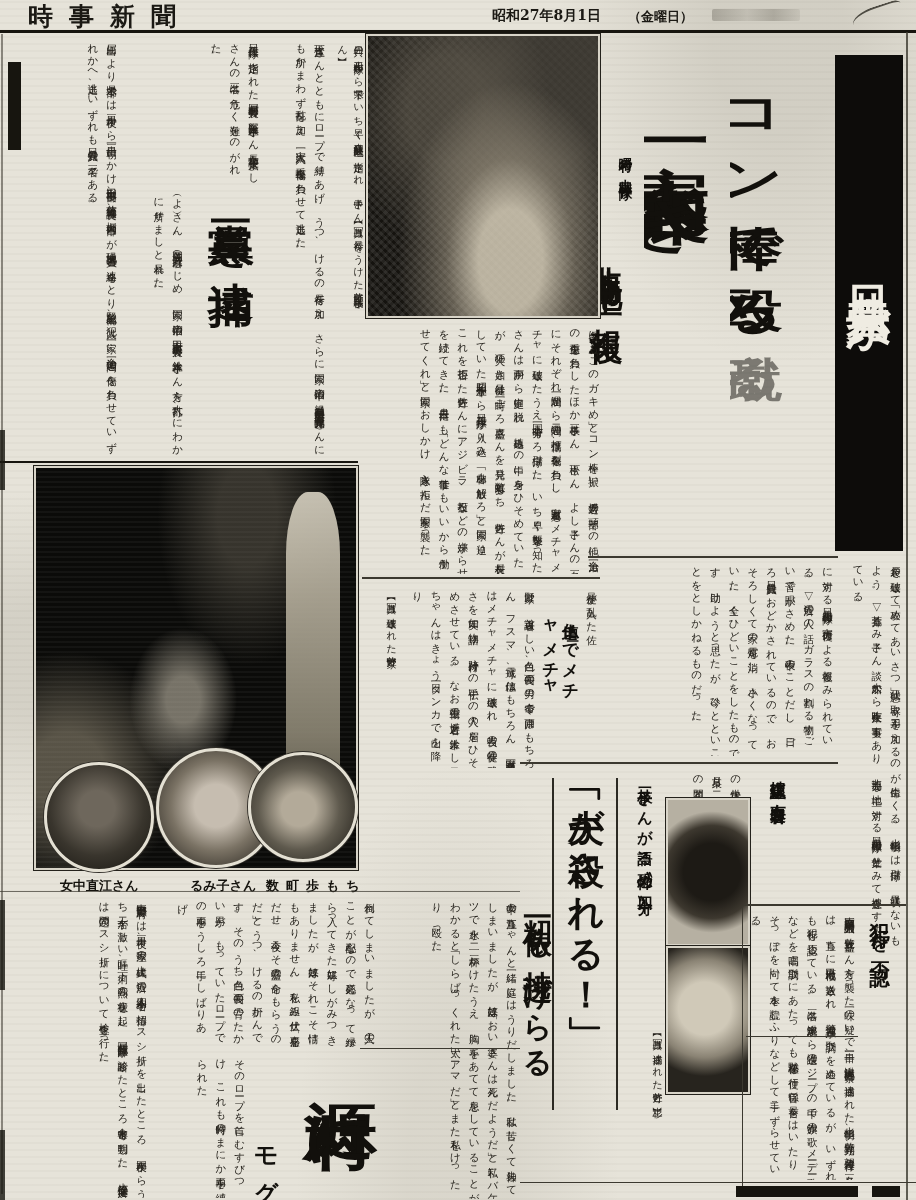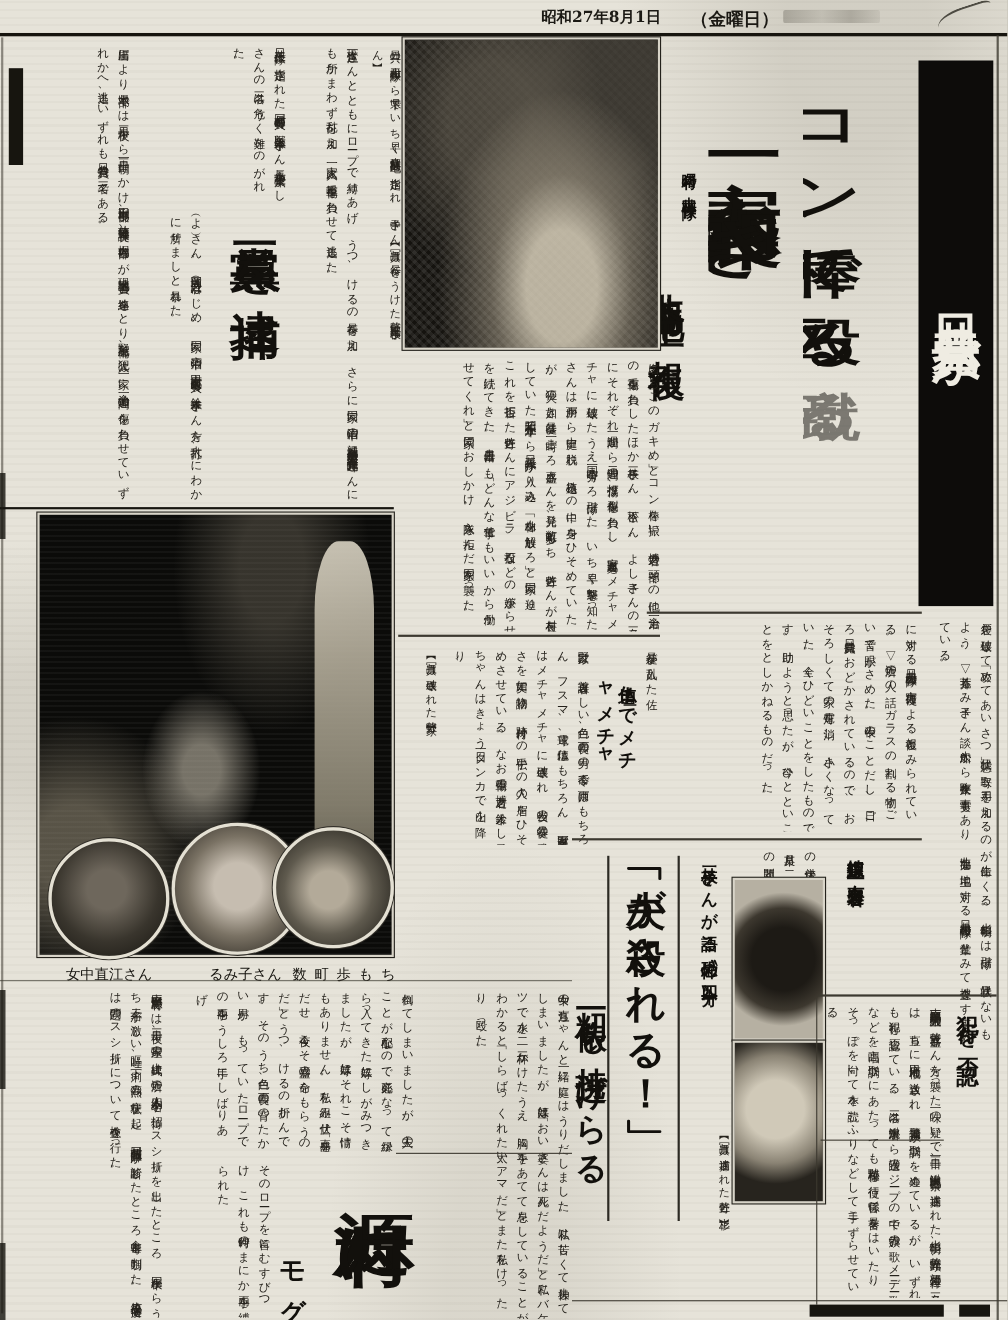--- a/index.html
+++ b/index.html
@@ -68,35 +68,36 @@
   .p2{background:radial-gradient(circle at 50% 48%, #c6bdb0 0 26%, #7a7264 55%, #1d1a15 100%);}
   .p3{background:radial-gradient(circle at 46% 52%, #b3aa99 0 22%, #5f5a4e 52%, #14120e 100%);}
   #arrest-photo-top{
     background-color:#b6b0a2;
     background-image:radial-gradient(circle at 55% 50%, #1d1a15 0 34%, #3d382f 55%, transparent 72%);
   }
   #arrest-photo-bottom{
     background-color:#27241e;
     background-image:radial-gradient(circle at 46% 42%, #d0c9b8 0 28%, #8a8374 52%, transparent 72%);
   }
-  .hcap{font-size:13px;font-weight:normal;font-family:"DejaVu Serif", serif;color:#14120d;}
+  .hcap{font-size:13px;font-weight:bold;font-family:"DejaVu Serif", serif;color:#14120d;}
   .stamp{
     background:linear-gradient(90deg, rgba(60,56,46,.5), rgba(60,56,46,.2) 40%, rgba(60,56,46,.45) 70%, rgba(60,56,46,.15));
     border-radius:2px;opacity:.55;
   }
   .mark{border-top:2px solid #2c2a22;border-radius:50% 20% 0 0;transform:rotate(-18deg);opacity:.8;}
   #husband-h{border-left:2px solid #2c2a23;border-right:2px solid #2c2a23;padding:0 5px;}
 </style>
 </head>
 <body>
 
 <div id="page">
 
+  <div class="abs" style="left:28px;top:0px;width:240px;height:30px;font-size:25px;font-weight:bold;letter-spacing:16px;font-family:'DejaVu Serif',serif;">時事新聞</div>
   <div class="abs" style="left:492px;top:7px;font-size:14px;font-weight:bold;font-family:'DejaVu Serif',serif;">昭和27年8月1日</div>
-  <div class="abs" style="left:628px;top:8px;font-size:16px;font-weight:bold;font-family:'DejaVu Serif',serif;">（金曜日）</div>
+  <div class="abs" style="left:628px;top:8px;font-size:13px;font-weight:bold;font-family:'DejaVu Serif',serif;">（金曜日）</div>
   <div class="abs stamp" style="left:712px;top:9px;width:88px;height:12px;"></div>
   <div class="abs mark" style="left:852px;top:6px;width:52px;height:20px;"></div>
   <div class="abs rule" style="left:0;top:30px;width:916px;height:3px;"></div>
 
   <div id="banner" class="abs" style="left:836px;top:56px;width:66px;height:494px;">
     <div class="vh" style="font-size:44px;letter-spacing:6px;">日共党員が集團暴行</div>
   </div>
   <div class="abs thin" style="left:906px;top:32px;width:2px;height:1168px;opacity:.8;"></div>
 
   <div class="abs vh" style="left:730px;top:72px;width:48px;height:452px;font-size:46px;letter-spacing:6px;transform:scaleX(1.35);transform-origin:top left;">

